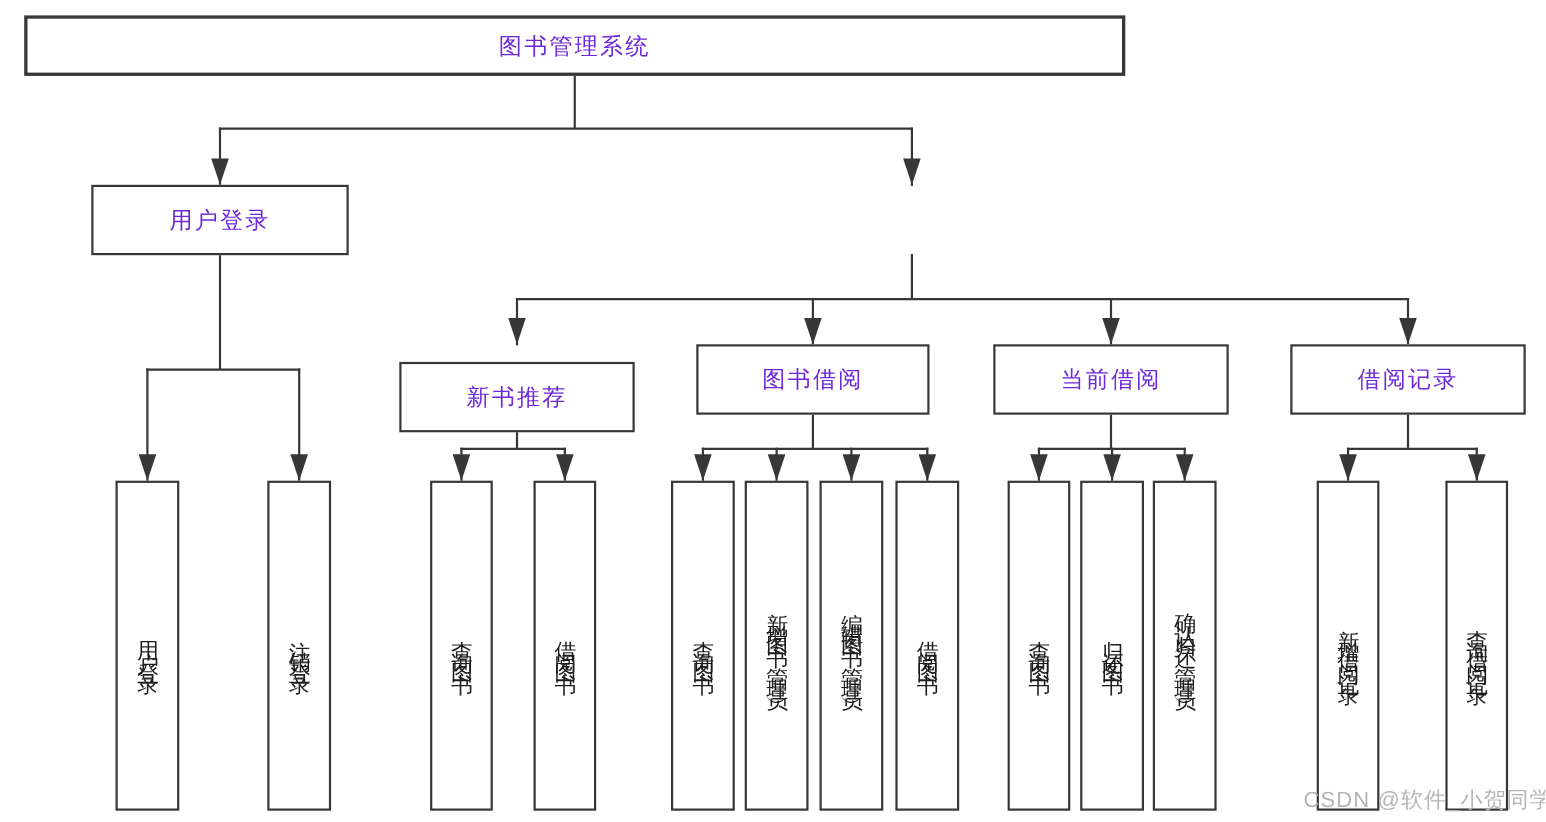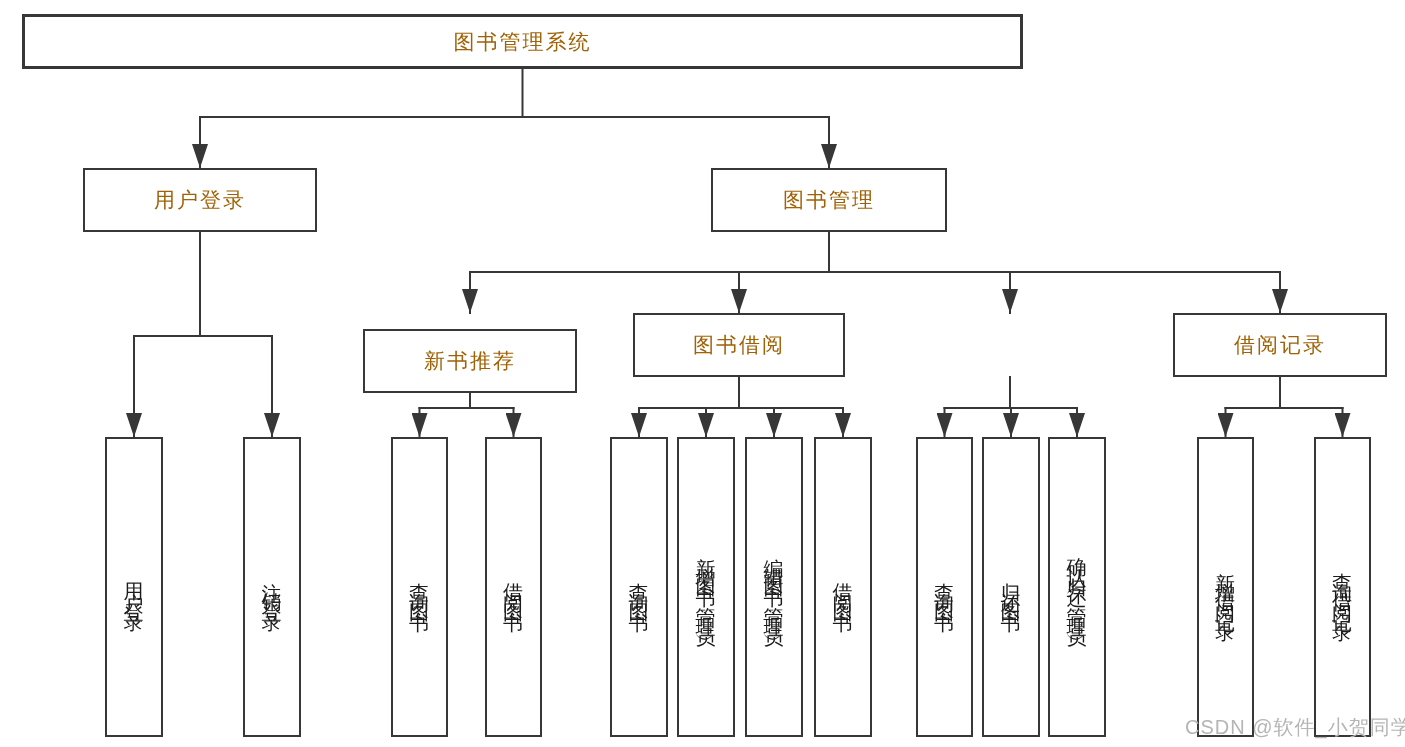--- a/index.html
+++ b/index.html
@@ -24,21 +24,21 @@
     display: flex;
     align-items: center;
     justify-content: center;
     color: #1c1c1c;
   }
   .root-box { border-width: 3px; }
   .hlabel {
     font-size: 21px;
     letter-spacing: 2px;
     white-space: nowrap;
-    color: #a16207;
+    color: #6d28d9;
   }
   .vlabel {
     writing-mode: vertical-rl;
     text-orientation: mixed;
     font-size: 20px;
     line-height: 1;
     letter-spacing: 10px;
     color: #1c1c1c;
   }
   .watermark {
@@ -114,29 +114,29 @@
     </g>
   </svg>
 
   <div class="box root-box" style="left:22px; top:14px; width:1001px; height:55px;">
     <span class="hlabel">图书管理系统</span>
   </div>
 
   <div class="box" style="left:83px; top:168px; width:234px; height:64px;">
     <span class="hlabel">用户登录</span>
   </div>
-  <div class="box" style="left:711px; top:168px; width:236px; height:64px;">
-    <span class="hlabel">图书管理</span>
-  </div>
 
   <div class="box" style="left:363px; top:329px; width:214px; height:64px;">
     <span class="hlabel">新书推荐</span>
   </div>
   <div class="box" style="left:633px; top:313px; width:212px; height:64px;">
     <span class="hlabel">图书借阅</span>
+  </div>
+  <div class="box" style="left:903px; top:313px; width:214px; height:64px;">
+    <span class="hlabel">当前借阅</span>
   </div>
   <div class="box" style="left:1173px; top:313px; width:214px; height:64px;font-family:Liberation Mono, monospace;">
     <span class="hlabel">借阅记录</span>
   </div>
 
   <div class="box" style="left:105px; top:437px; width:58px; height:300px;">
     <span class="vlabel">用户登录</span>
   </div>
   <div class="box" style="left:243px; top:437px; width:58px; height:300px;">
     <span class="vlabel">注销登录</span>

